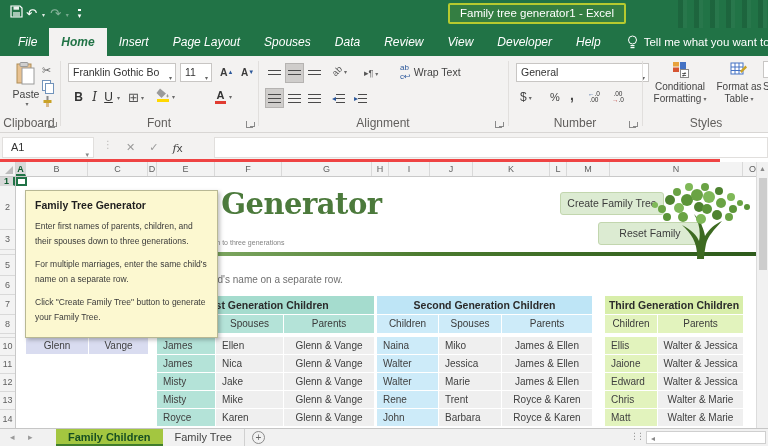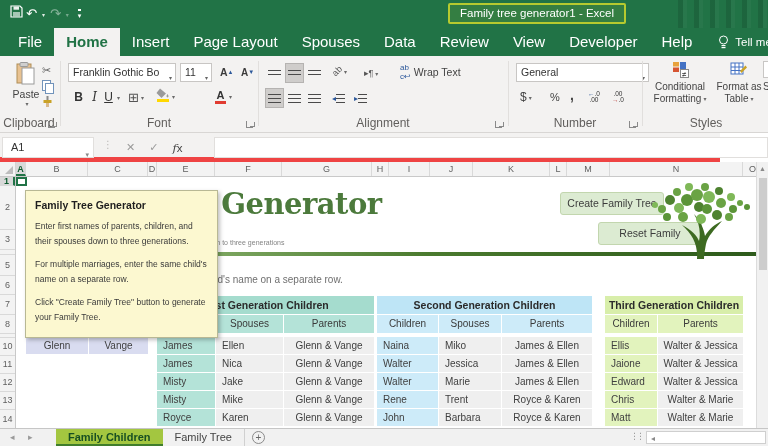--- a/index.html
+++ b/index.html
@@ -14,21 +14,21 @@
   .qat{position:absolute;left:10px;top:5px;display:flex;align-items:center;gap:3px;color:#fff;}
   .qat-btn{display:inline-block;color:#fff;font-size:13px;line-height:18px;}
   .qat-caret{font-size:6px;color:rgba(255,255,255,.85);margin:0 2px;}
   .dim{opacity:.45;}
   .qat-custom{font-size:7px;border-top:2px solid #fff;padding-top:1px;margin-left:4px;color:#fff;}
   .doc-title{position:absolute;left:448px;top:3px;height:21px;border:2px solid #b6ca2f;border-radius:2px;
     background:rgba(182,202,47,.13);color:#fff;font-size:11.5px;line-height:17px;padding:0 10px;white-space:nowrap;}
 
   
   .tabrow{position:absolute;left:0;top:28px;width:768px;height:28px;background:#217346;display:flex;align-items:stretch;padding-left:6px;}
-  .rtab{color:#fff;font-size:15px;line-height:28px;padding:0 12px;white-space:nowrap;}
+  .rtab{color:#fff;font-size:12px;line-height:28px;padding:0 12px;white-space:nowrap;font-style:italic;}
   .rtab.active{background:#f3f2f1;color:#217346;font-weight:bold;}
   .tellme{display:flex;align-items:center;gap:6px;color:#fff;font-size:11.5px;margin-left:14px;white-space:nowrap;}
 
   
   .ribbon{position:absolute;left:0;top:56px;width:768px;height:77px;background:#f3f2f1;border-bottom:1px solid #d8d6d4;font-size:10.5px;color:#3b3b3b;}
   .rdiv{position:absolute;top:5px;bottom:6px;width:1px;background:#e1dfdd;}
   .glabel{position:absolute;bottom:2px;font-size:12px;color:#605e5c;text-align:center;}
   .lnch{position:absolute;bottom:4px;width:7px;height:7px;border-left:1px solid #8a8a8a;border-bottom:1px solid #8a8a8a;}
   .lnch::after{content:"";position:absolute;right:0;top:0;width:4px;height:4px;border-right:1px solid #8a8a8a;border-bottom:1px solid #8a8a8a;transform:translate(2px,1px);}
   .caret{font-size:6px;color:#6a6a6a;vertical-align:middle;margin-left:2px;}
@@ -46,21 +46,21 @@
   .ksel{background-color:#cfcdcb;outline:1px solid #b5b3b1;}
   .icbtn{position:absolute;display:inline-flex;align-items:center;height:18px;padding:1px 2px;}
   .two-line-btn{position:absolute;top:5px;text-align:center;font-size:10px;color:#444;line-height:12px;}
   .dec-ic{font-size:6.5px;line-height:6.5px;color:#333;text-align:center;display:inline-block;}
   .blue{color:#2b579a;}.red{color:#c0504d;}
   .yellow-bar{position:absolute;left:1px;bottom:0;width:12px;height:3px;background:#ffd800;}
   .red-bar{position:absolute;left:1px;bottom:0;width:11px;height:3px;background:#e03c31;}
   .rel{position:relative;display:inline-block;}
 
   
-  .fbar{position:absolute;left:0;top:133px;width:720px;height:29px;background:#f3f2f1;border-bottom:5px solid #ef4444;}
+  .fbar{position:absolute;left:0;top:133px;width:720px;height:29px;background:#f3f2f1;border-bottom:3px solid #ef4444;}
   .namebox{position:absolute;left:2px;top:4px;width:92px;height:21px;background:#fff;border:1px solid #e1dfdd;font-size:11px;color:#333;line-height:19px;padding-left:8px;}
   .nb-caret{position:absolute;right:4px;top:7px;font-size:7px;color:#888;}
   .fdots{position:absolute;left:103px;top:6px;color:#bdbbb9;font-size:10px;letter-spacing:-1px;}
   .fbtns{position:absolute;left:116px;top:4px;height:21px;display:flex;align-items:center;gap:14px;padding:0 10px;color:#9a9a9a;font-size:11px;}
   .fx{color:#444;font-size:11.5px;}
   .fx i{font-family:"DejaVu Serif",serif;font-style:italic;}
   .finput{position:absolute;left:214px;top:4px;width:554px;height:21px;background:#fff;border:1px solid #e1dfdd;}
 
   
   .colheads{position:absolute;left:0;top:162px;width:756px;height:15px;display:flex;overflow:hidden;background:#f3f3f3;border-bottom:1px solid #c9c9c9;}

